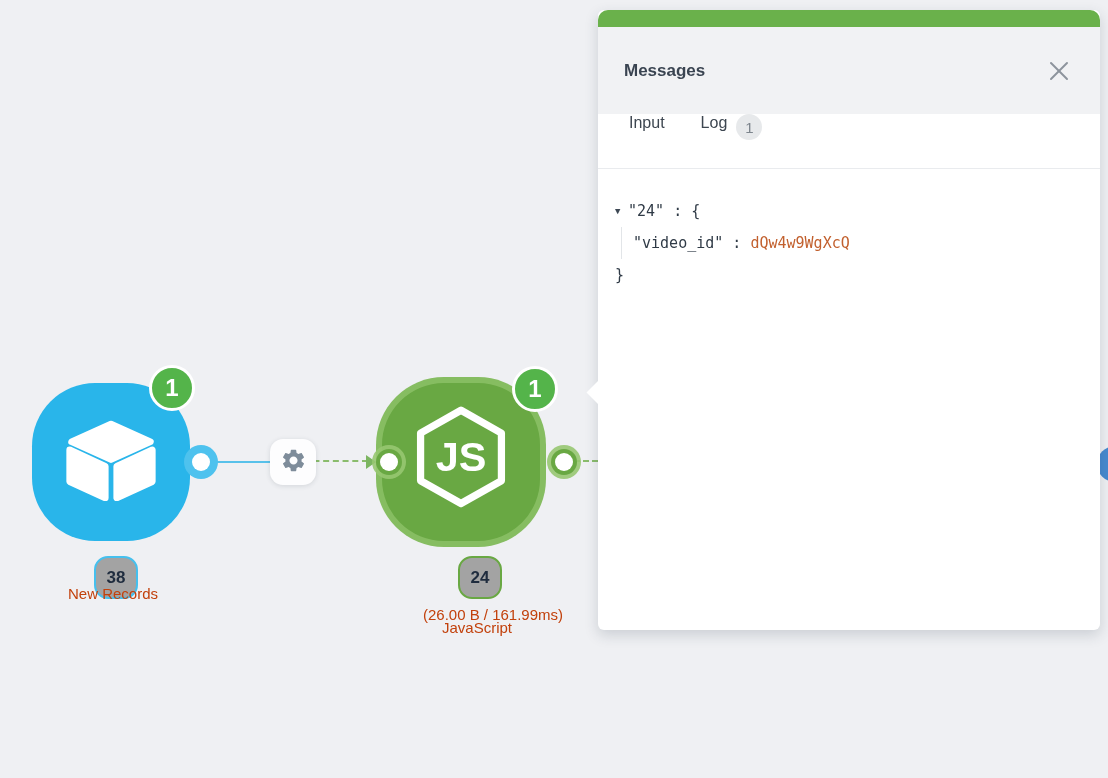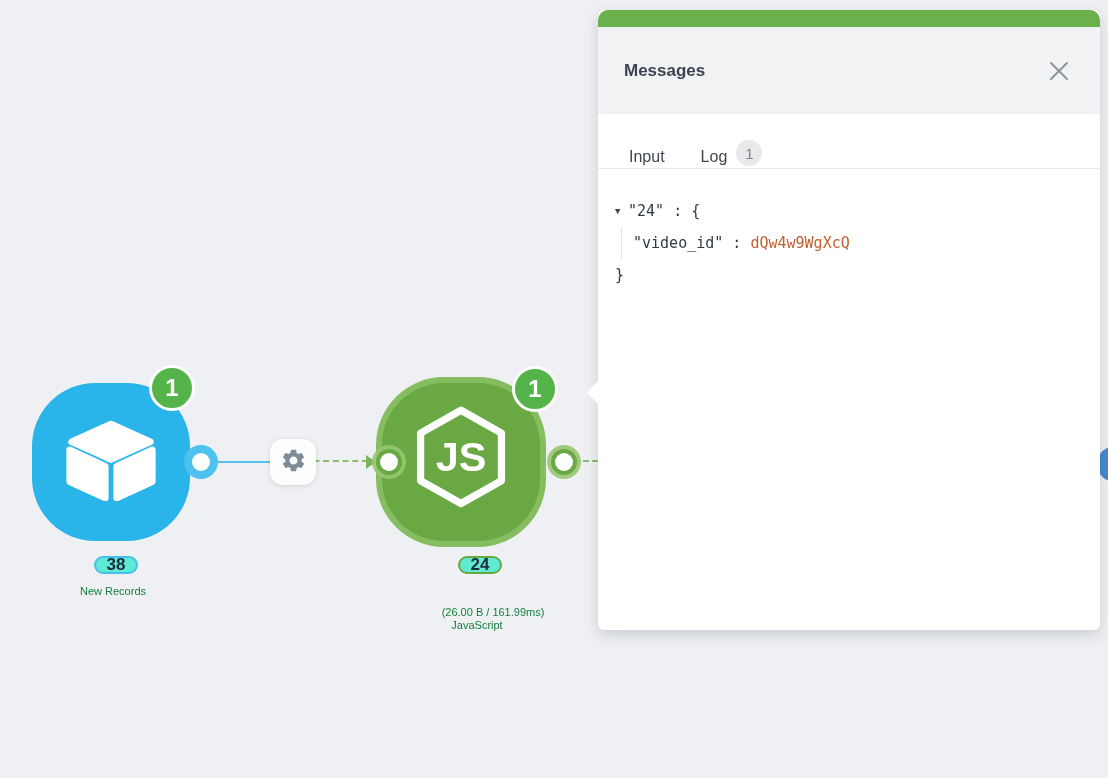--- a/index.html
+++ b/index.html
@@ -83,32 +83,32 @@
     width: 46px; height: 46px;
     background: #fdfdfe;
     border-radius: 13px;
     box-shadow: 0 1px 5px rgba(40, 55, 70, 0.14);
     display: flex; align-items: center; justify-content: center;
   }
 
   
   .count-pill {
     position: absolute;
-    min-width: 44px; height: 18px; padding: 0 10px;
-    background: #5eead4;
+    min-width: 44px; height: 43px; padding: 0 10px;
+    background: #a3a3a3;
     border-radius: 14px;
     display: flex; align-items: center; justify-content: center;
     font-size: 17px; font-weight: 700; color: #1f2c3e;
     transform: translateX(-50%);
   }
   .pill-blue  { left: 116px; top: 556px; border: 2px solid #45c0ee; }
   .pill-green { left: 480px; top: 556px; border: 2px solid #69a843; }
   .node-label {
     position: absolute; transform: translateX(-50%);
-    font-size: 11px; color: #15803d; white-space: nowrap;
+    font-size: 15px; color: #c2410c; white-space: nowrap;
   }
   .label-blue  { left: 113px; top: 585px; }
   .label-green { left: 477px; top: 619px; }
   .label-stats { left: 477px; top: 606px; margin-left: 16px; }
 
   
   .edge-fab {
     position: absolute; left: 1097px; top: 446px;
     width: 36px; height: 36px; border-radius: 50%;
     background: #4589cf;
@@ -141,21 +141,21 @@
     width: 26px; height: 26px; cursor: pointer;
     display: flex; align-items: center; justify-content: center;
   }
   .tabs-row {
     height: 55px;
     display: flex; align-items: stretch;
     padding-left: 13px;
     border-bottom: 1px solid #e9ebee;
   }
   .tab {
-    display: flex; align-items: flex-end; gap: 9px;
+    display: flex; align-items: flex-start; gap: 9px;
     padding: 0 18px;
     font-size: 16px; color: #3d4650;
     cursor: pointer;
     border-bottom: 3px solid transparent;
     margin-bottom: -1px;
   }
   .tab.active { color: #2b9af3; border-bottom-color: #2b9af3; }
   .tab.disabled { color: #c6ccd2; }
   .tab-badge {
     width: 26px; height: 26px; border-radius: 50%;

